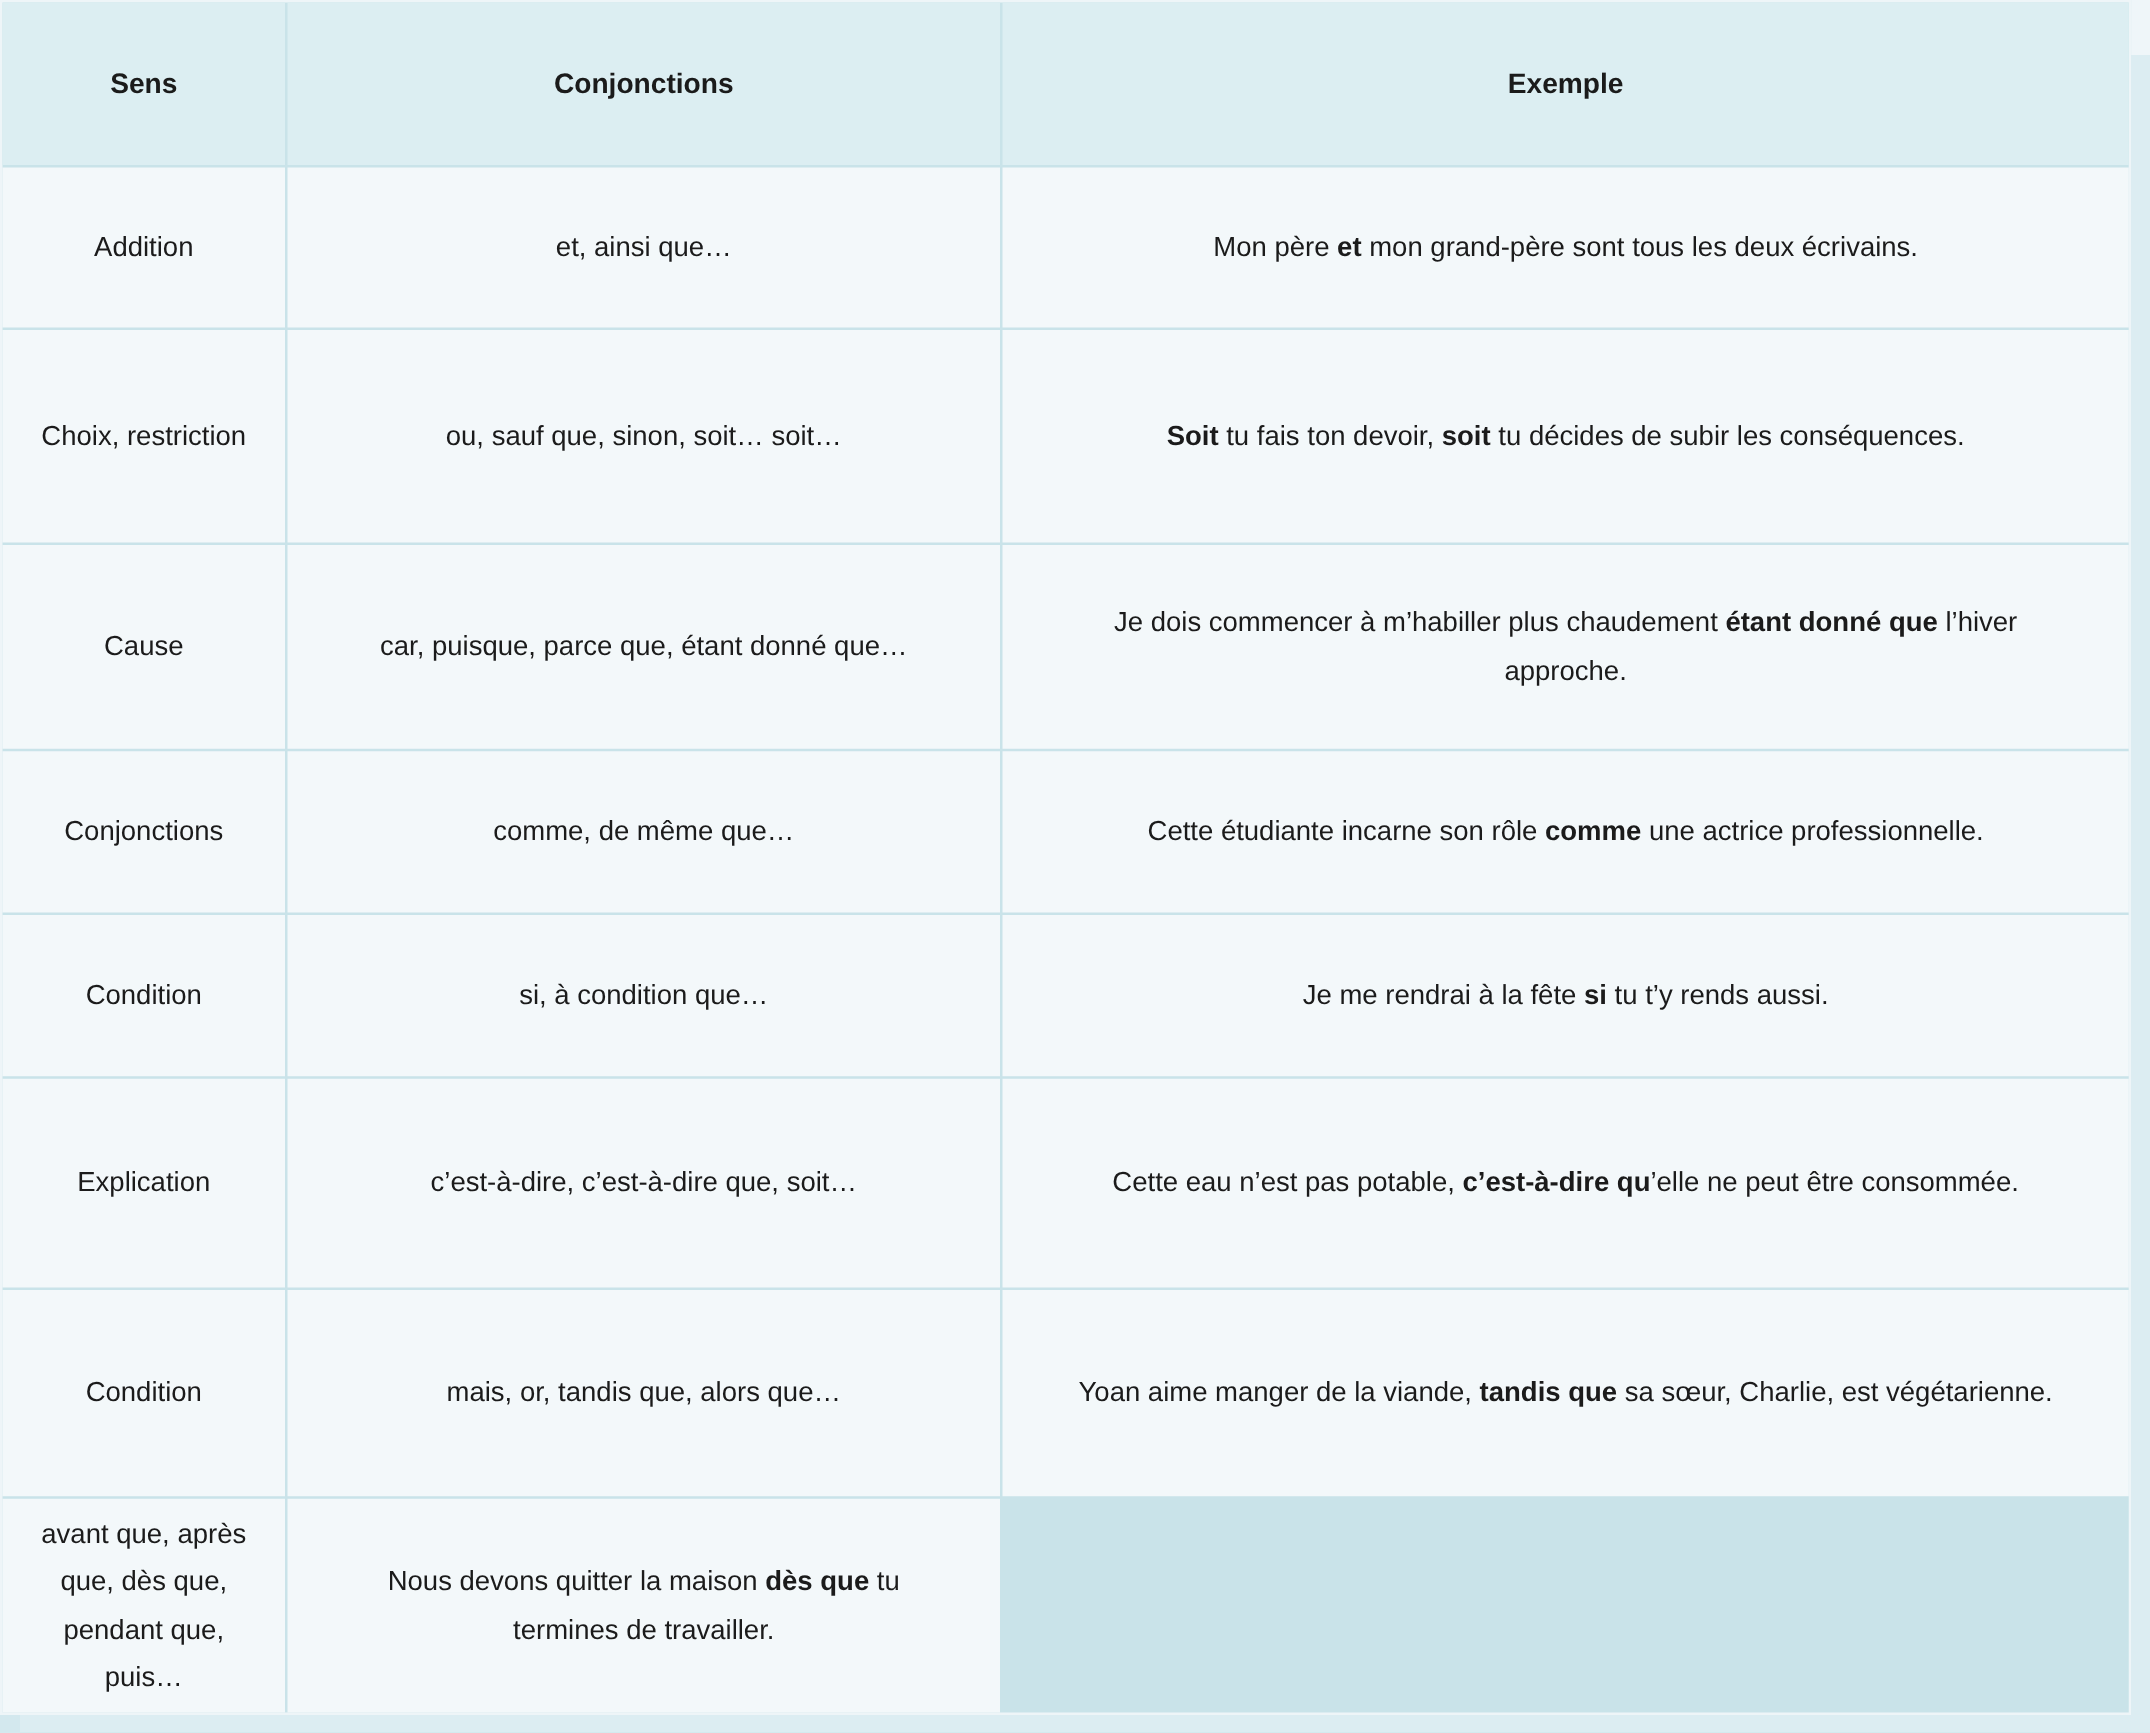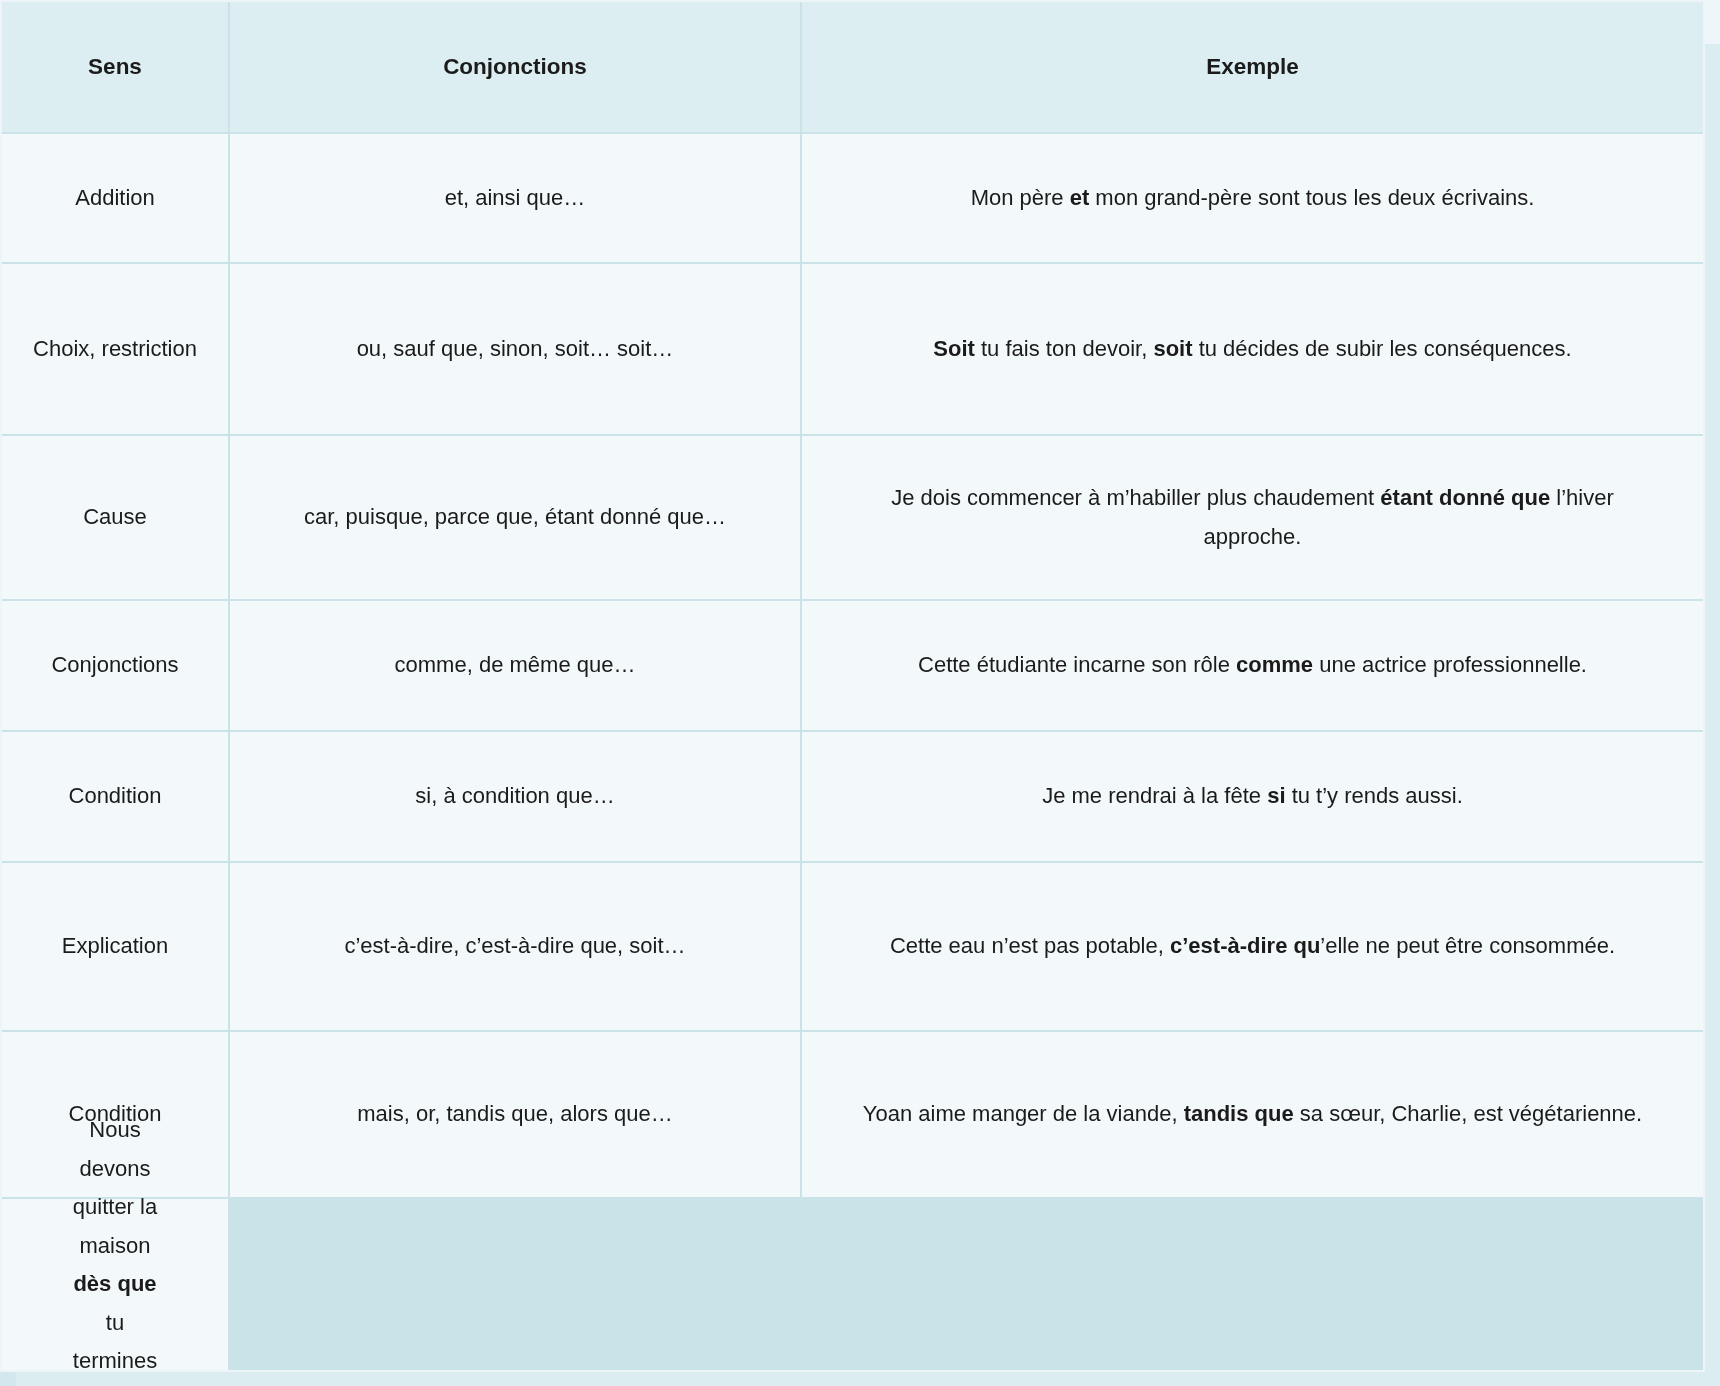--- a/index.html
+++ b/index.html
@@ -135,20 +135,23 @@
   <div class="cell c1">
     <span>Condition</span>
   </div>
   <div class="cell c2">
     <span>mais, or, tandis que, alors que…</span>
   </div>
   <div class="cell c3">
     <p><span>Yoan aime manger de la viande, </span><strong>tandis que</strong><span> sa sœur, Charlie, est végétarienne.</span></p>
   </div>
 
+  <div class="cell c2">
+    <span>avant que, après que, dès que, pendant que, puis…</span>
+  </div>
   <div class="cell c3">
     <p><span>Nous devons quitter la maison </span><strong>dès que</strong><span> tu termines de travailler.</span></p>
   </div>
 
 </div>
 
 <div class="v-gutter"></div>
 <div class="v-gutter-cap"></div>
 <div class="h-gutter"></div>
 <div class="h-gutter-cap"></div>

